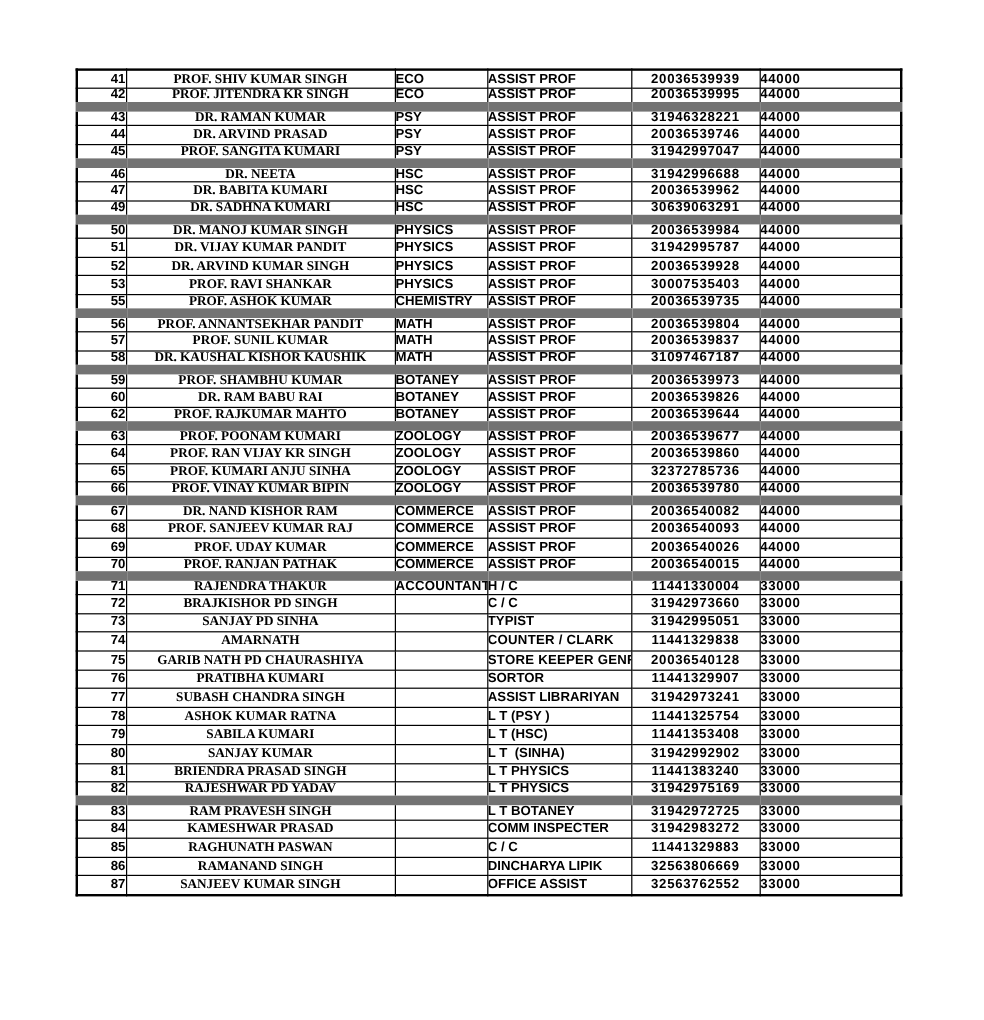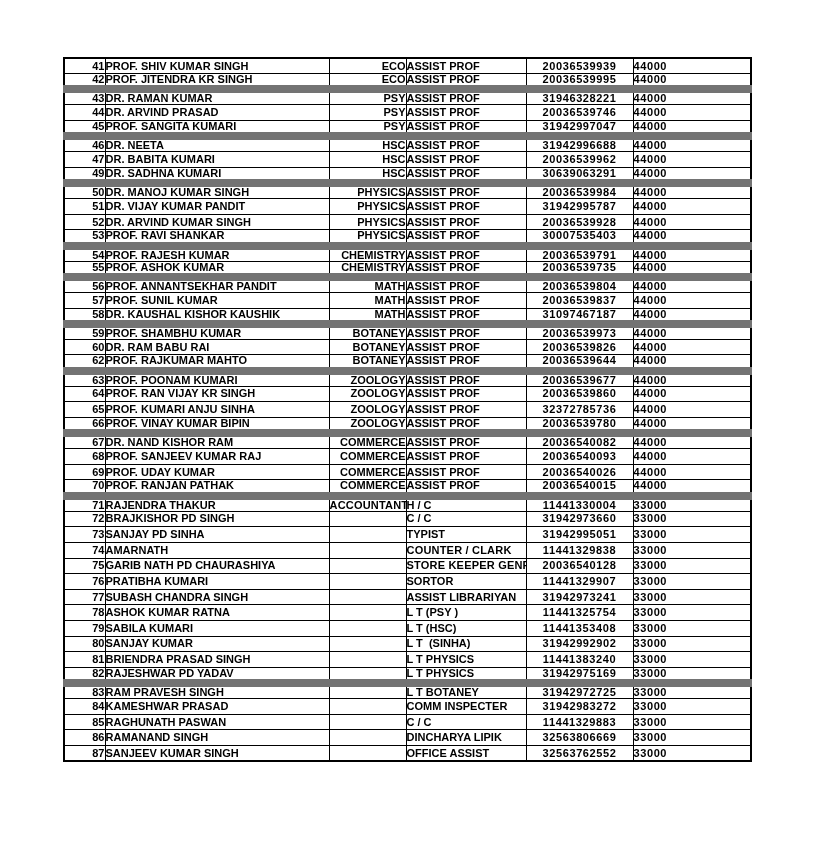--- a/index.html
+++ b/index.html
@@ -29,22 +29,22 @@
     font-weight: bold;
     color: #000000;
     line-height: 1;
     vertical-align: middle;
     white-space: pre;
     overflow: hidden;
     padding: 0;
   }
   tr.group-start td { border-top: 8px solid #737373; }
   td.col-no      { width: 41px;  text-align: right; padding-right: 3px; }
-  td.col-name    { width: 224px; text-align: left;  padding-left: 3px; }
-  td.col-dept    { width: 77px;  text-align: right;  padding-left: 3px; }
+  td.col-name    { width: 224px; text-align: center;  padding-left: 3px; font-family: Liberation Serif, serif; }
+  td.col-dept    { width: 77px;  text-align: left;  padding-left: 3px; }
   td.col-desig   { width: 120px; text-align: left;  padding-left: 3px; }
   td.col-account { width: 107px; text-align: center; padding-right: 5px; letter-spacing: 0.6px; }
   td.col-amount  { width: 118px; text-align: left; padding-right: 3px; letter-spacing: 0.6px; }
   td.small-text  { font-size: 7.5px; letter-spacing: 0.2px; }
 </style>
 </head>
 <body>
 
 <div class="page">
   <table class="staff-table">
@@ -138,28 +138,20 @@
           <td class="col-amount">44000</td>
         </tr>
         <tr>
           <td class="col-no">53</td>
           <td class="col-name">PROF. RAVI SHANKAR</td>
           <td class="col-dept">PHYSICS</td>
           <td class="col-desig">ASSIST PROF</td>
           <td class="col-account">30007535403</td>
           <td class="col-amount">44000</td>
         </tr>
-        <tr class="group-start">
-          <td class="col-no">54</td>
-          <td class="col-name">PROF. RAJESH KUMAR</td>
-          <td class="col-dept">CHEMISTRY</td>
-          <td class="col-desig">ASSIST PROF</td>
-          <td class="col-account">20036539791</td>
-          <td class="col-amount">44000</td>
-        </tr>
         <tr>
           <td class="col-no">55</td>
           <td class="col-name">PROF. ASHOK KUMAR</td>
           <td class="col-dept">CHEMISTRY</td>
           <td class="col-desig">ASSIST PROF</td>
           <td class="col-account">20036539735</td>
           <td class="col-amount">44000</td>
         </tr>
         <tr class="group-start">
           <td class="col-no">56</td>

